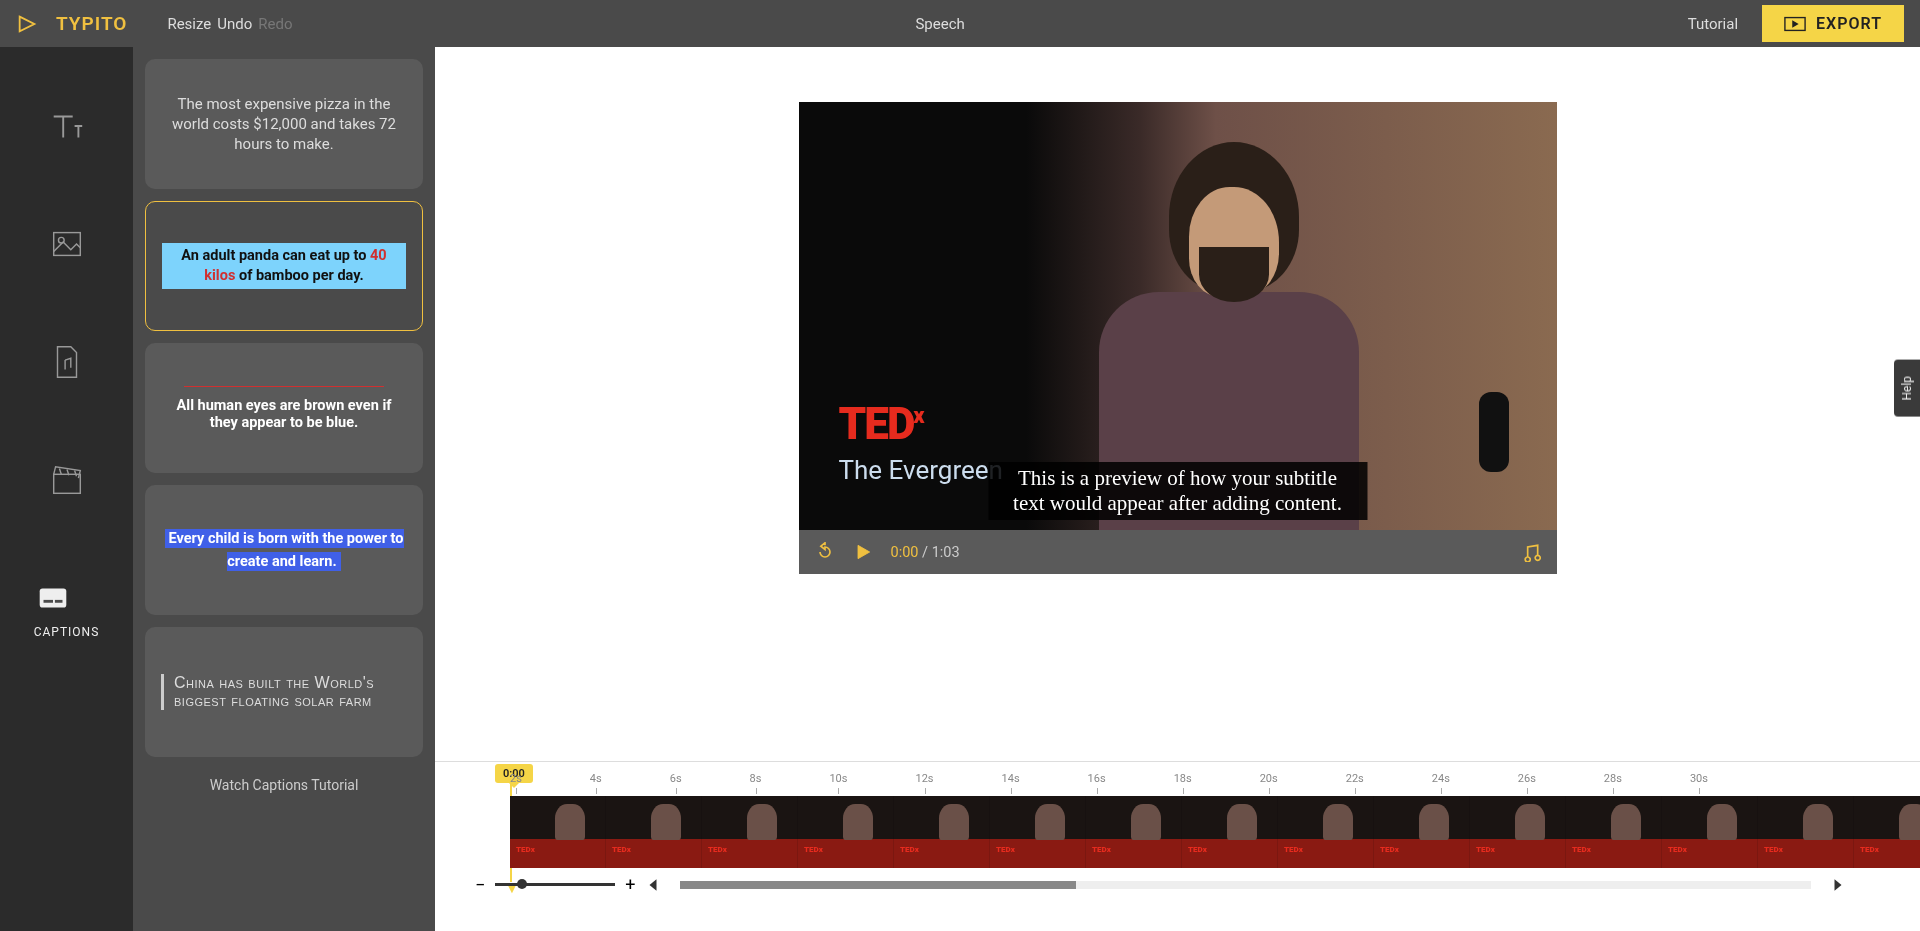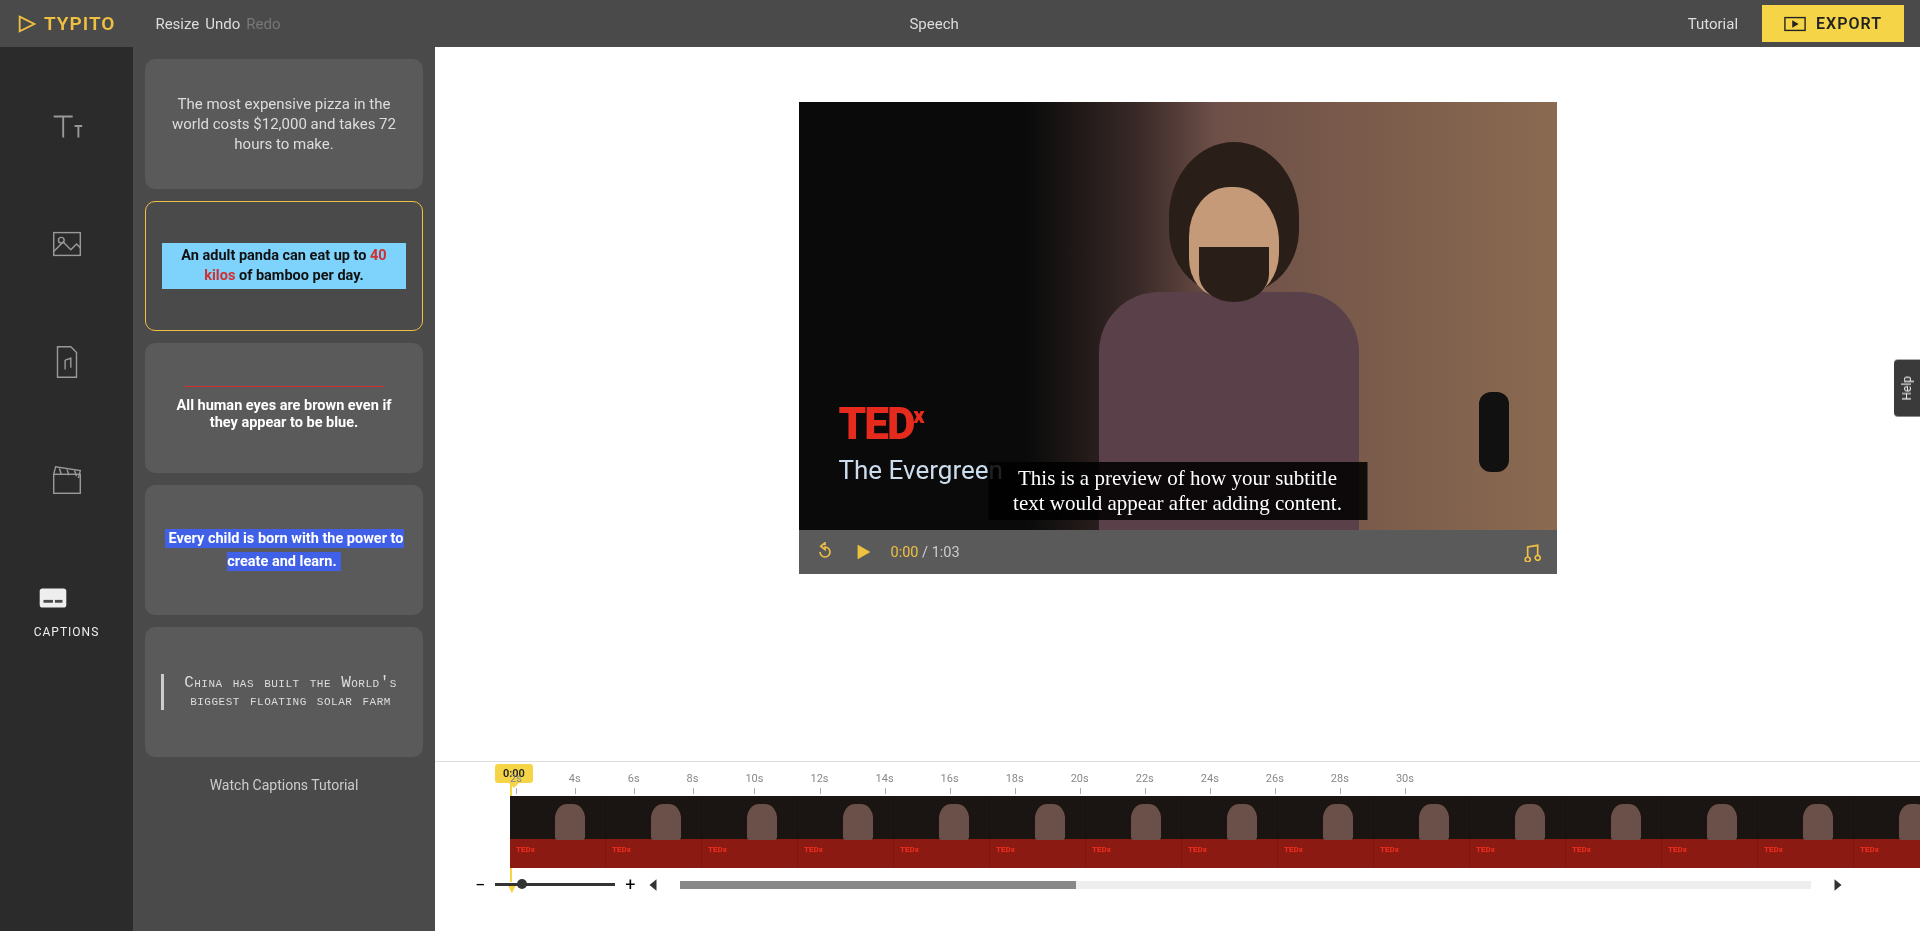--- a/index.html
+++ b/index.html
@@ -2,21 +2,21 @@
 <html><head>
 <meta charset="utf-8">
 <style>
 * { margin: 0; padding: 0; box-sizing: border-box; font-family: -apple-system, BlinkMacSystemFont, "Segoe UI", Roboto, sans-serif; }
 html, body { width: 100%; height: 100%; background: #fff; overflow: hidden; }
 
 .app { display: flex; flex-direction: column; height: 100vh; }
 
 
 .topbar { height: 47px; background: #4a4a4a; display: flex; align-items: center; padding: 0 16px; color: #ccc; }
-.logo { display: flex; align-items: center; gap: 6px; color: #f0c040; font-weight: 600; font-size: 19px; letter-spacing: 1px; margin-right: 40px; }
+.logo { display: flex; align-items: center; gap: 18px; color: #f0c040; font-weight: 600; font-size: 19px; letter-spacing: 1px; margin-right: 40px; }
 .logo svg { width: 22px; height: 22px; }
 .top-actions { display: flex; gap: 6px; }
 .top-action { color: #ddd; font-size: 15px; cursor: pointer; }
 .top-action.disabled { color: #777; }
 .top-center { flex: 1; text-align: center; color: #ddd; font-size: 15px; margin-left: -100px; }
 .top-right { display: flex; align-items: center; gap: 24px; }
 .tutorial-link { color: #ddd; font-size: 15px; cursor: pointer; }
 .export-btn { background: #f5d547; color: #222; padding: 9px 22px; display: flex; align-items: center; gap: 10px; font-size: 16px; font-weight: 600; cursor: pointer; border: none; letter-spacing: 1px; }
 .export-btn svg { width: 22px; height: 16px; }
 
@@ -34,21 +34,21 @@
 
 .sidebar { width: 302px; background: #4a4a4a; display: flex; flex-direction: column; overflow-y: auto; padding: 12px; gap: 12px; position: relative; }
 .cap-card { background: #5a5a5a; border-radius: 10px; padding: 24px 16px; min-height: 130px; display: flex; flex-direction: column; align-items: center; justify-content: center; text-align: center; cursor: pointer; }
 .cap-card.selected { border: 1px solid #f0c040; background: transparent; }
 .cap1 { color: #ddd; font-size: 15px; line-height: 1.35; }
 .cap2-wrap { background: #7dd3fc; padding: 3px 6px; color: #111; font-weight: 700; font-size: 14.5px; line-height: 1.4; }
 .cap2-hl { color: #d03030; }
 .cap3 { color: #fff; font-weight: 700; font-size: 14.5px; }
 .cap3-line { border-top: 1.5px solid #d03030; width: 200px; margin-bottom: 10px; }
 .cap4 span { background: #4060e8; color: #fff; font-weight: 700; font-size: 14.5px; padding: 1px 4px; line-height: 1.6; }
-.cap5 { border-left: 3px solid #ccc; padding-left: 10px; color: #ddd; font-family: Liberation Mono, monospace; font-variant: small-caps; font-size: 16px; letter-spacing: 0.5px; text-align: center; }
+.cap5 { border-left: 3px solid #ccc; padding-left: 10px; color: #ddd; font-family: Liberation Sans, sans-serif; font-variant: small-caps; font-size: 16px; letter-spacing: 0.5px; text-align: left; }
 .tutorial-footer { text-align: center; color: #ccc; font-size: 14px; padding: 8px 0; cursor: pointer; }
 
 
 .canvas { flex: 1; background: #fff; display: flex; flex-direction: column; overflow: hidden; position: relative; }
 .stage { flex: 1; display: flex; flex-direction: column; align-items: center; padding-top: 30px; overflow: hidden; }
 .video-wrap { width: 758px; display: flex; flex-direction: column; margin-top: 25px; }
 .video-frame { width: 100%; height: 428px; background: linear-gradient(90deg, #0a0a0a 0%, #0a0a0a 30%, #3a2a28 45%, #6e5048 55%, #8a6a50 100%); position: relative; overflow: hidden; }
 .ted-logo { position: absolute; left: 40px; bottom: 80px; color: #e62b1e; font-weight: 900; font-size: 44px; letter-spacing: -2px; }
 .ted-logo sup { font-size: 22px; }
 .ted-sub { position: absolute; left: 40px; bottom: 45px; color: #cde; font-size: 26px; font-weight: 400; }
@@ -65,21 +65,21 @@
 .time { font-size: 14.5px; }
 .time .dur { color: #ccc; }
 .player-bar .spacer { flex: 1; }
 
 
 .timeline { height: 170px; border-top: 1px solid #ddd; background: #fff; padding: 10px 0 0 0; position: relative; }
 .playhead-label { position: absolute; left: 60px; top: 2px; background: #f5d547; color: #222; font-size: 11px; font-weight: 600; padding: 3px 8px; border-radius: 3px; }
 .playhead-label::after { content:''; position:absolute; bottom:-5px; left:50%; transform:translateX(-50%); border:5px solid transparent; border-top-color:#f5d547; border-bottom:none;}
 .playhead-line { position:absolute; left: 75px; top: 20px; width: 1.5px; height: 100px; background: #f5d547; }
 .playhead-arrow { position:absolute; left: 70px; top: 118px; color:#f5d547; font-size: 14px;}
-.ticks { display: flex; padding-left: 75px; gap: 47px; font-size: 11px; color: #888; position: relative; height: 24px; }
+.ticks { display: flex; padding-left: 75px; gap: 68px; font-size: 11px; color: #888; position: relative; height: 24px; }
 .tick { position: relative; }
 .tick::after { content:''; position:absolute; left: 50%; top: 16px; width:1px; height:6px; background:#aaa;}
 .thumbs { display: flex; margin-left: 75px; height: 72px; overflow: hidden; }
 .thumb { width: 96px; height: 72px; background: linear-gradient(180deg, #1a1412 0%, #1a1412 60%, #8a1a12 60%, #8a1a12 100%); position: relative; flex-shrink: 0; border-right: 1px solid rgba(0,0,0,0.1); }
 .thumb::before { content:''; position:absolute; left:45px; top:8px; width:30px; height:36px; background:#6a5048; border-radius: 40% 40% 10% 10%; }
 .thumb::after { content:'TEDx'; position:absolute; left:6px; bottom:14px; color:#e62b1e; font-size:8px; font-weight:900;}
 .tl-controls { display:flex; align-items:center; padding: 6px 75px 0 40px; gap: 10px; }
 .zoom-track { width: 120px; height: 3px; background: #333; position: relative; }
 .zoom-dot { width:10px; height:10px; background:#333; border-radius:50%; position:absolute; left: 22px; top:-4px;}
 .scroll-track { flex:1; height:8px; background:#eee; margin: 0 10px; position:relative;}

